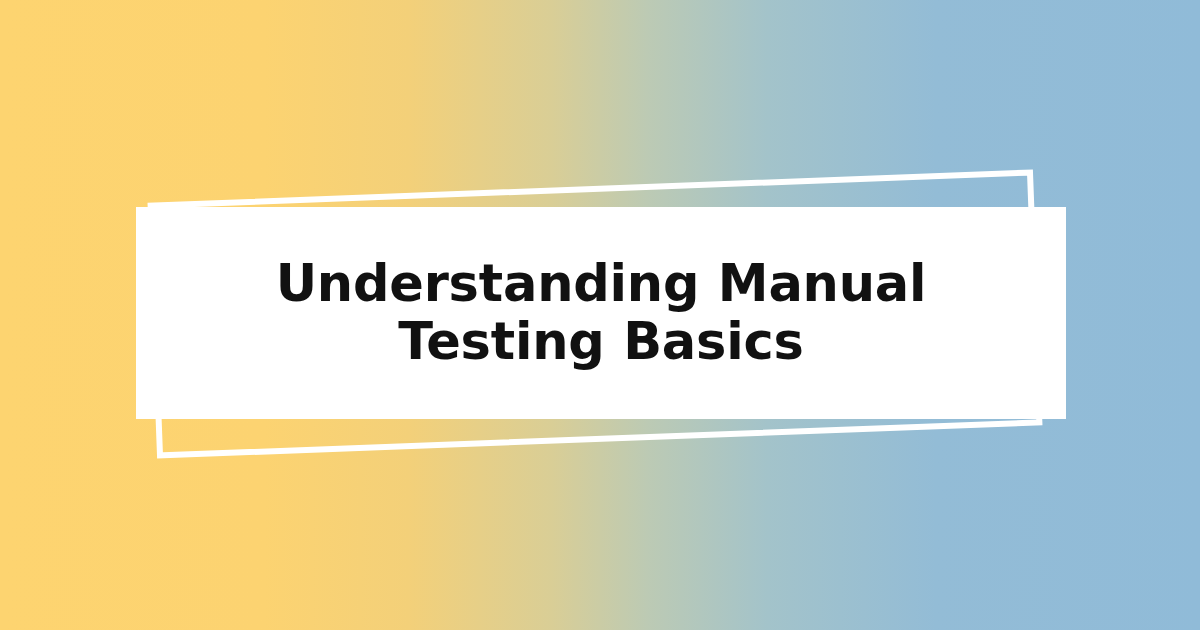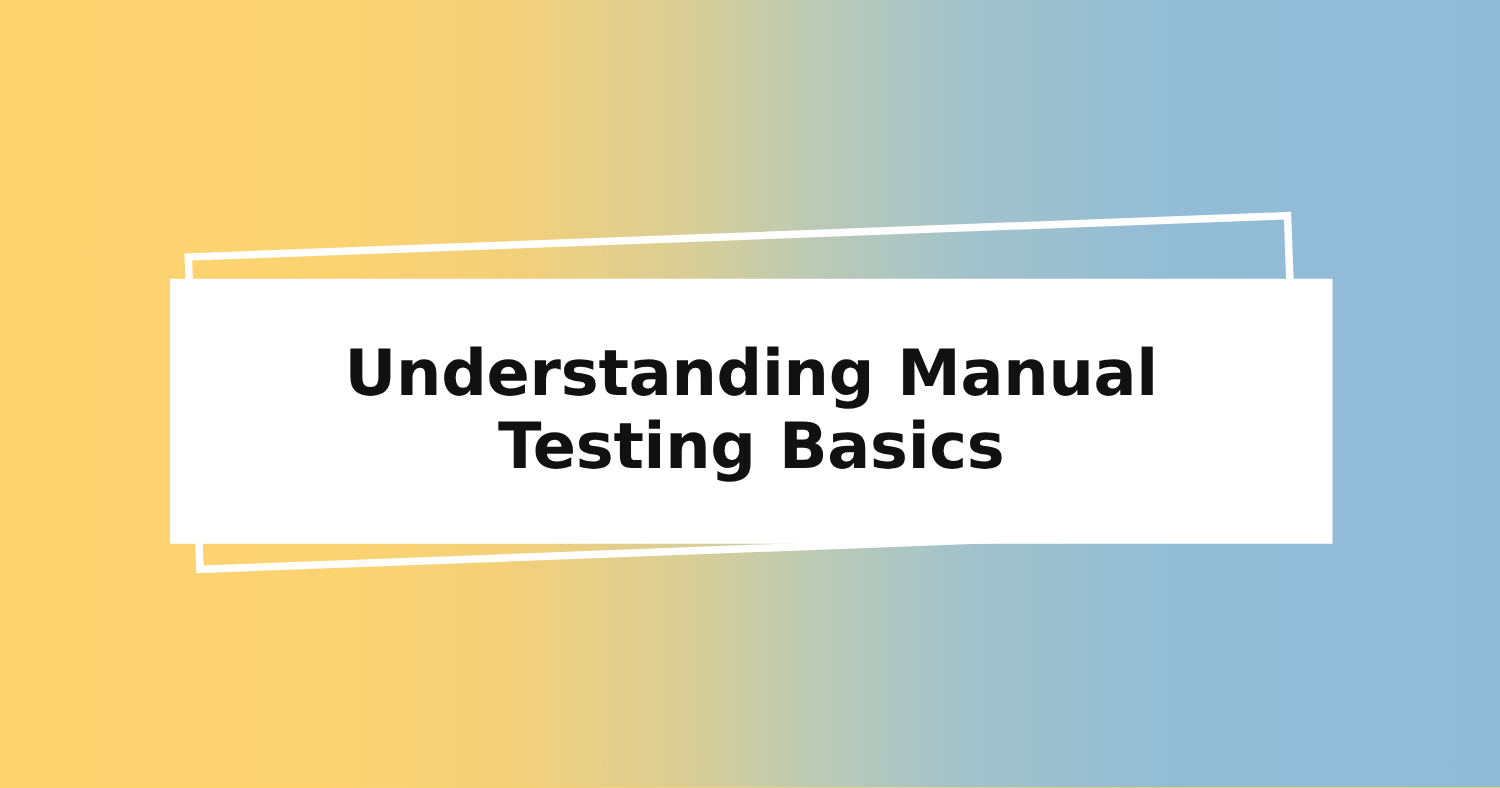--- a/index.html
+++ b/index.html
@@ -49,21 +49,21 @@
     height:256px;
     border:6px solid #FFFFFF;
     transform:rotate(-2.15deg);
     transform-origin:50% 50%;
   }
 
   
   #card {
     position:absolute;
     left:136px;
-    top:223px;
+    top:207px;
     width:930px;
     height:212px;
     background:#FFFFFF;
     display:flex;
     align-items:center;
     justify-content:center;
   }
 
   #title {
     width:800px;

